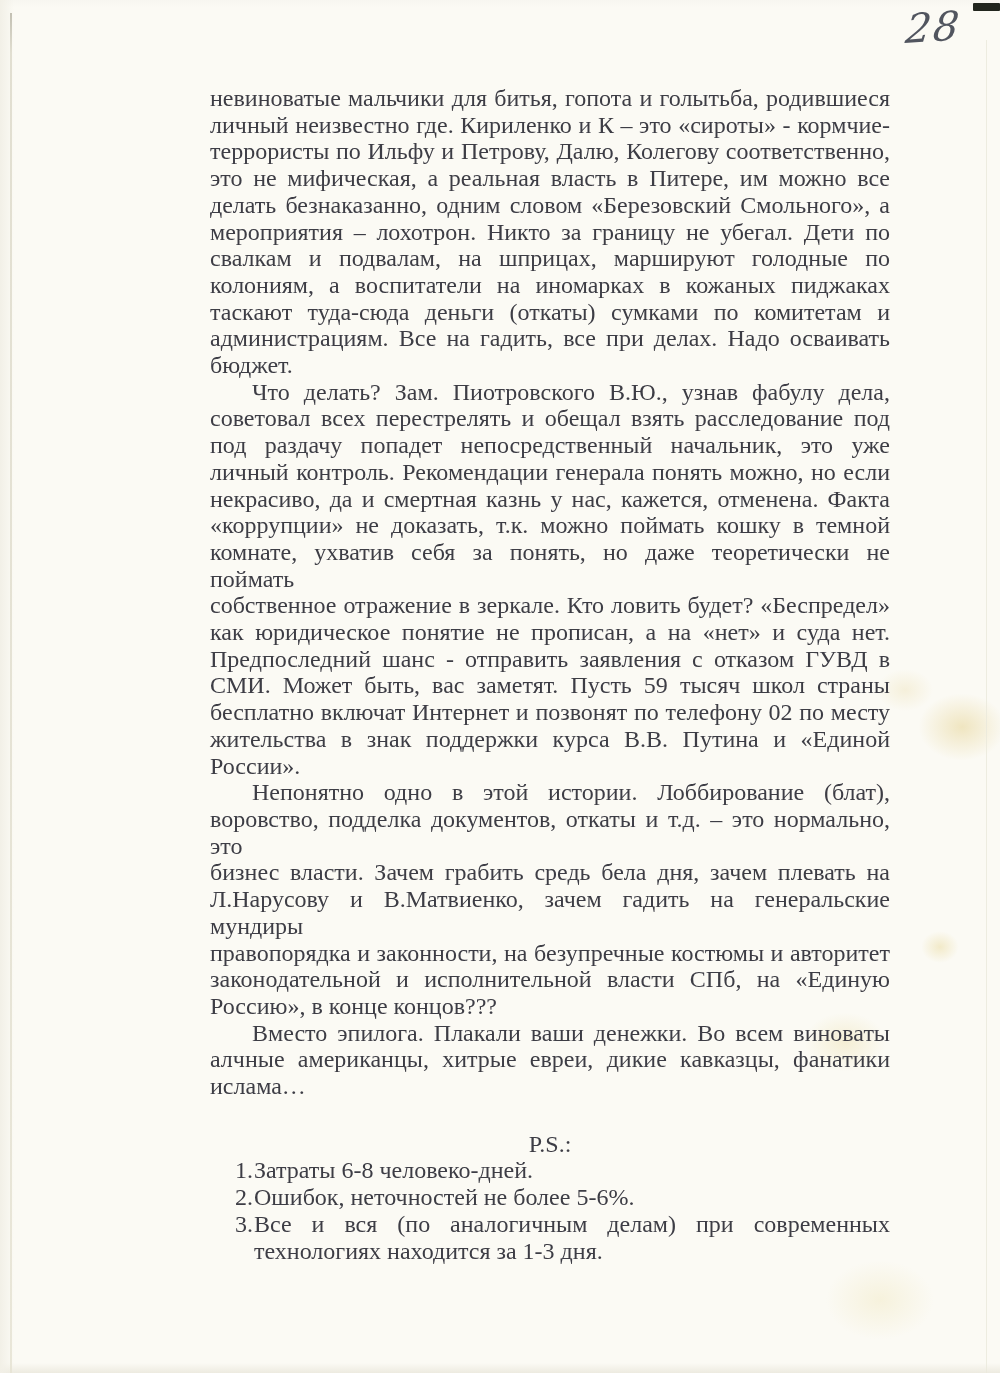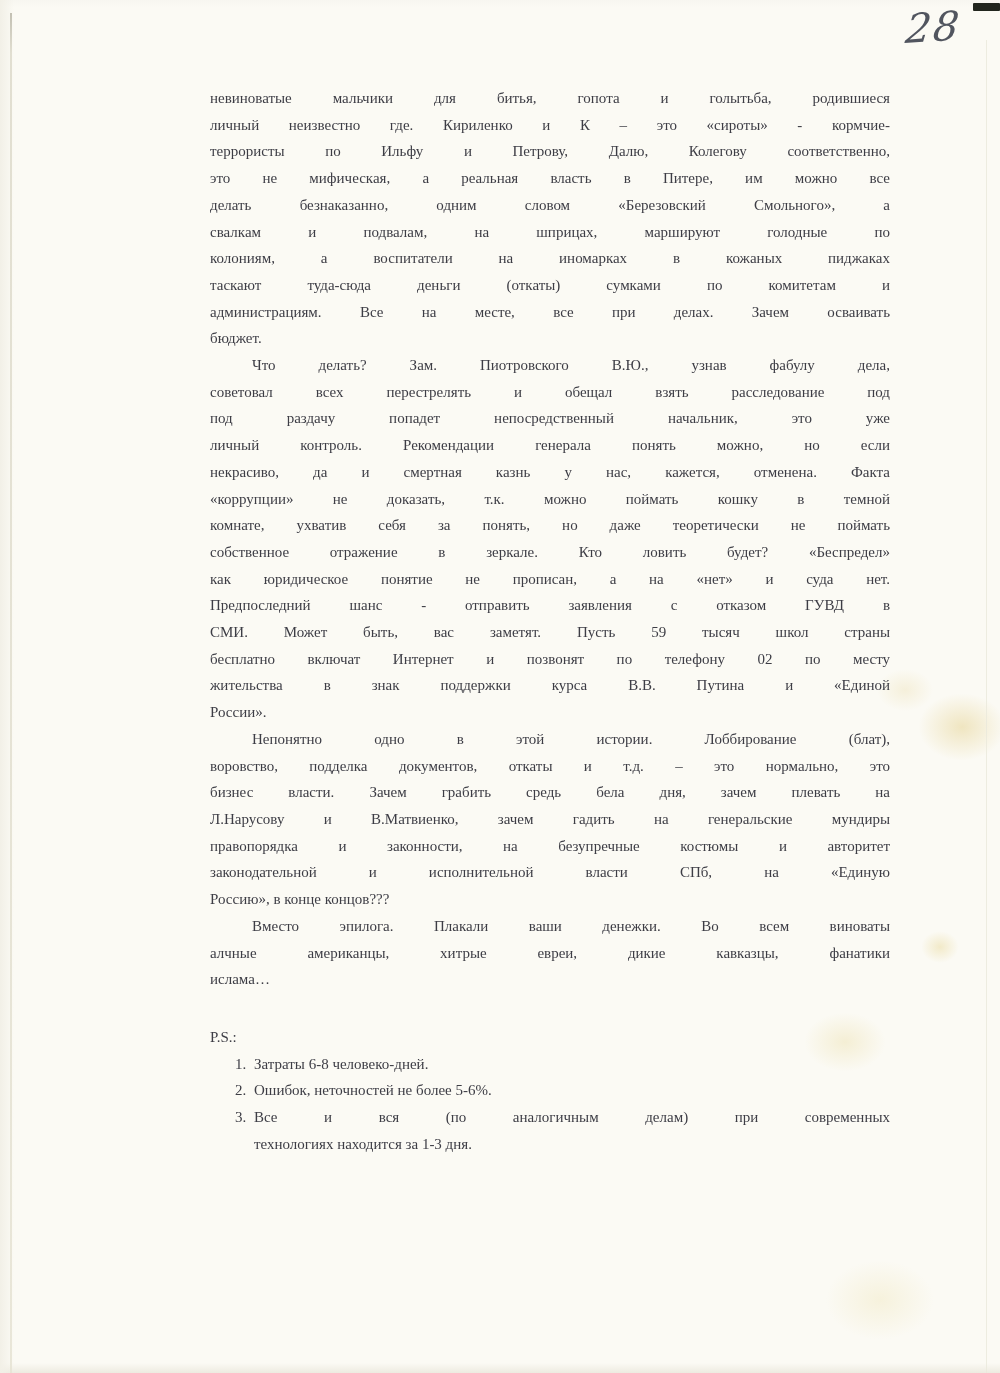--- a/index.html
+++ b/index.html
@@ -43,52 +43,53 @@
     font-family: "DejaVu Serif", serif;
     font-style: italic;
     font-size: 40px;
     color: #51555f;
     letter-spacing: 2px;
     transform: rotate(-4deg) skewX(-10deg);
   }
   .text-block {
     position: absolute; left: 210px; top: 85px;
     width: 680px;
-    font-size: 15px;
+    font-size: 24px;
     line-height: 26.7px;
     color: #3d3d45;
   }
   .para { margin: 0; }
   .tline { text-align: justify; text-align-last: justify; }
   .tline.last { text-align: right; text-align-last: left; }
   .para.indent > .tline:first-child { text-indent: 42px; }
   .ps { margin-top: 31px; }
-  .ps-label { text-align: left; }
+  .ps-label { text-align: center; }
   .ps-item { position: relative; padding-left: 44px; }
   .ps-num { position: absolute; left: 25px; top: 0; }
 </style>
 </head>
 <body>
 
 <div class="page">
   <div class="edge-left"></div>
   <div class="crease-right"></div>
   <div class="corner-mark"></div>
   <div class="page-number">28</div>
   <div class="text-block" id="text-block">
       <div class="para">
         <div class="tline">невиноватые мальчики для битья, гопота и голытьба, родившиеся</div>
         <div class="tline">личный неизвестно где. Кириленко и К – это «сироты» - кормчие-</div>
         <div class="tline">террористы по Ильфу и Петрову, Далю, Колегову соответственно,</div>
         <div class="tline">это не мифическая, а реальная власть в Питере, им можно все</div>
         <div class="tline">делать безнаказанно, одним словом «Березовский Смольного», а</div>
+        <div class="tline">мероприятия – лохотрон. Никто за границу не убегал. Дети по</div>
         <div class="tline">свалкам и подвалам, на шприцах, маршируют голодные по</div>
         <div class="tline">колониям, а воспитатели на иномарках в кожаных пиджаках</div>
         <div class="tline">таскают туда-сюда деньги (откаты) сумками по комитетам и</div>
-        <div class="tline">администрациям. Все на месте, все при делах. Зачем осваивать</div>
+        <div class="tline">администрациям. Все на гадить, все при делах. Надо осваивать</div>
         <div class="tline last">бюджет.</div>
       </div>
       <div class="para indent">
         <div class="tline">Что делать? Зам. Пиотровского В.Ю., узнав фабулу дела,</div>
         <div class="tline">советовал всех перестрелять и обещал взять расследование под</div>
         <div class="tline">под раздачу попадет непосредственный начальник, это уже</div>
         <div class="tline">личный контроль. Рекомендации генерала понять можно, но если</div>
         <div class="tline">некрасиво, да и смертная казнь у нас, кажется, отменена. Факта</div>
         <div class="tline">«коррупции» не доказать, т.к. можно поймать кошку в темной</div>
         <div class="tline">комнате, ухватив себя за понять, но даже теоретически не поймать</div>

